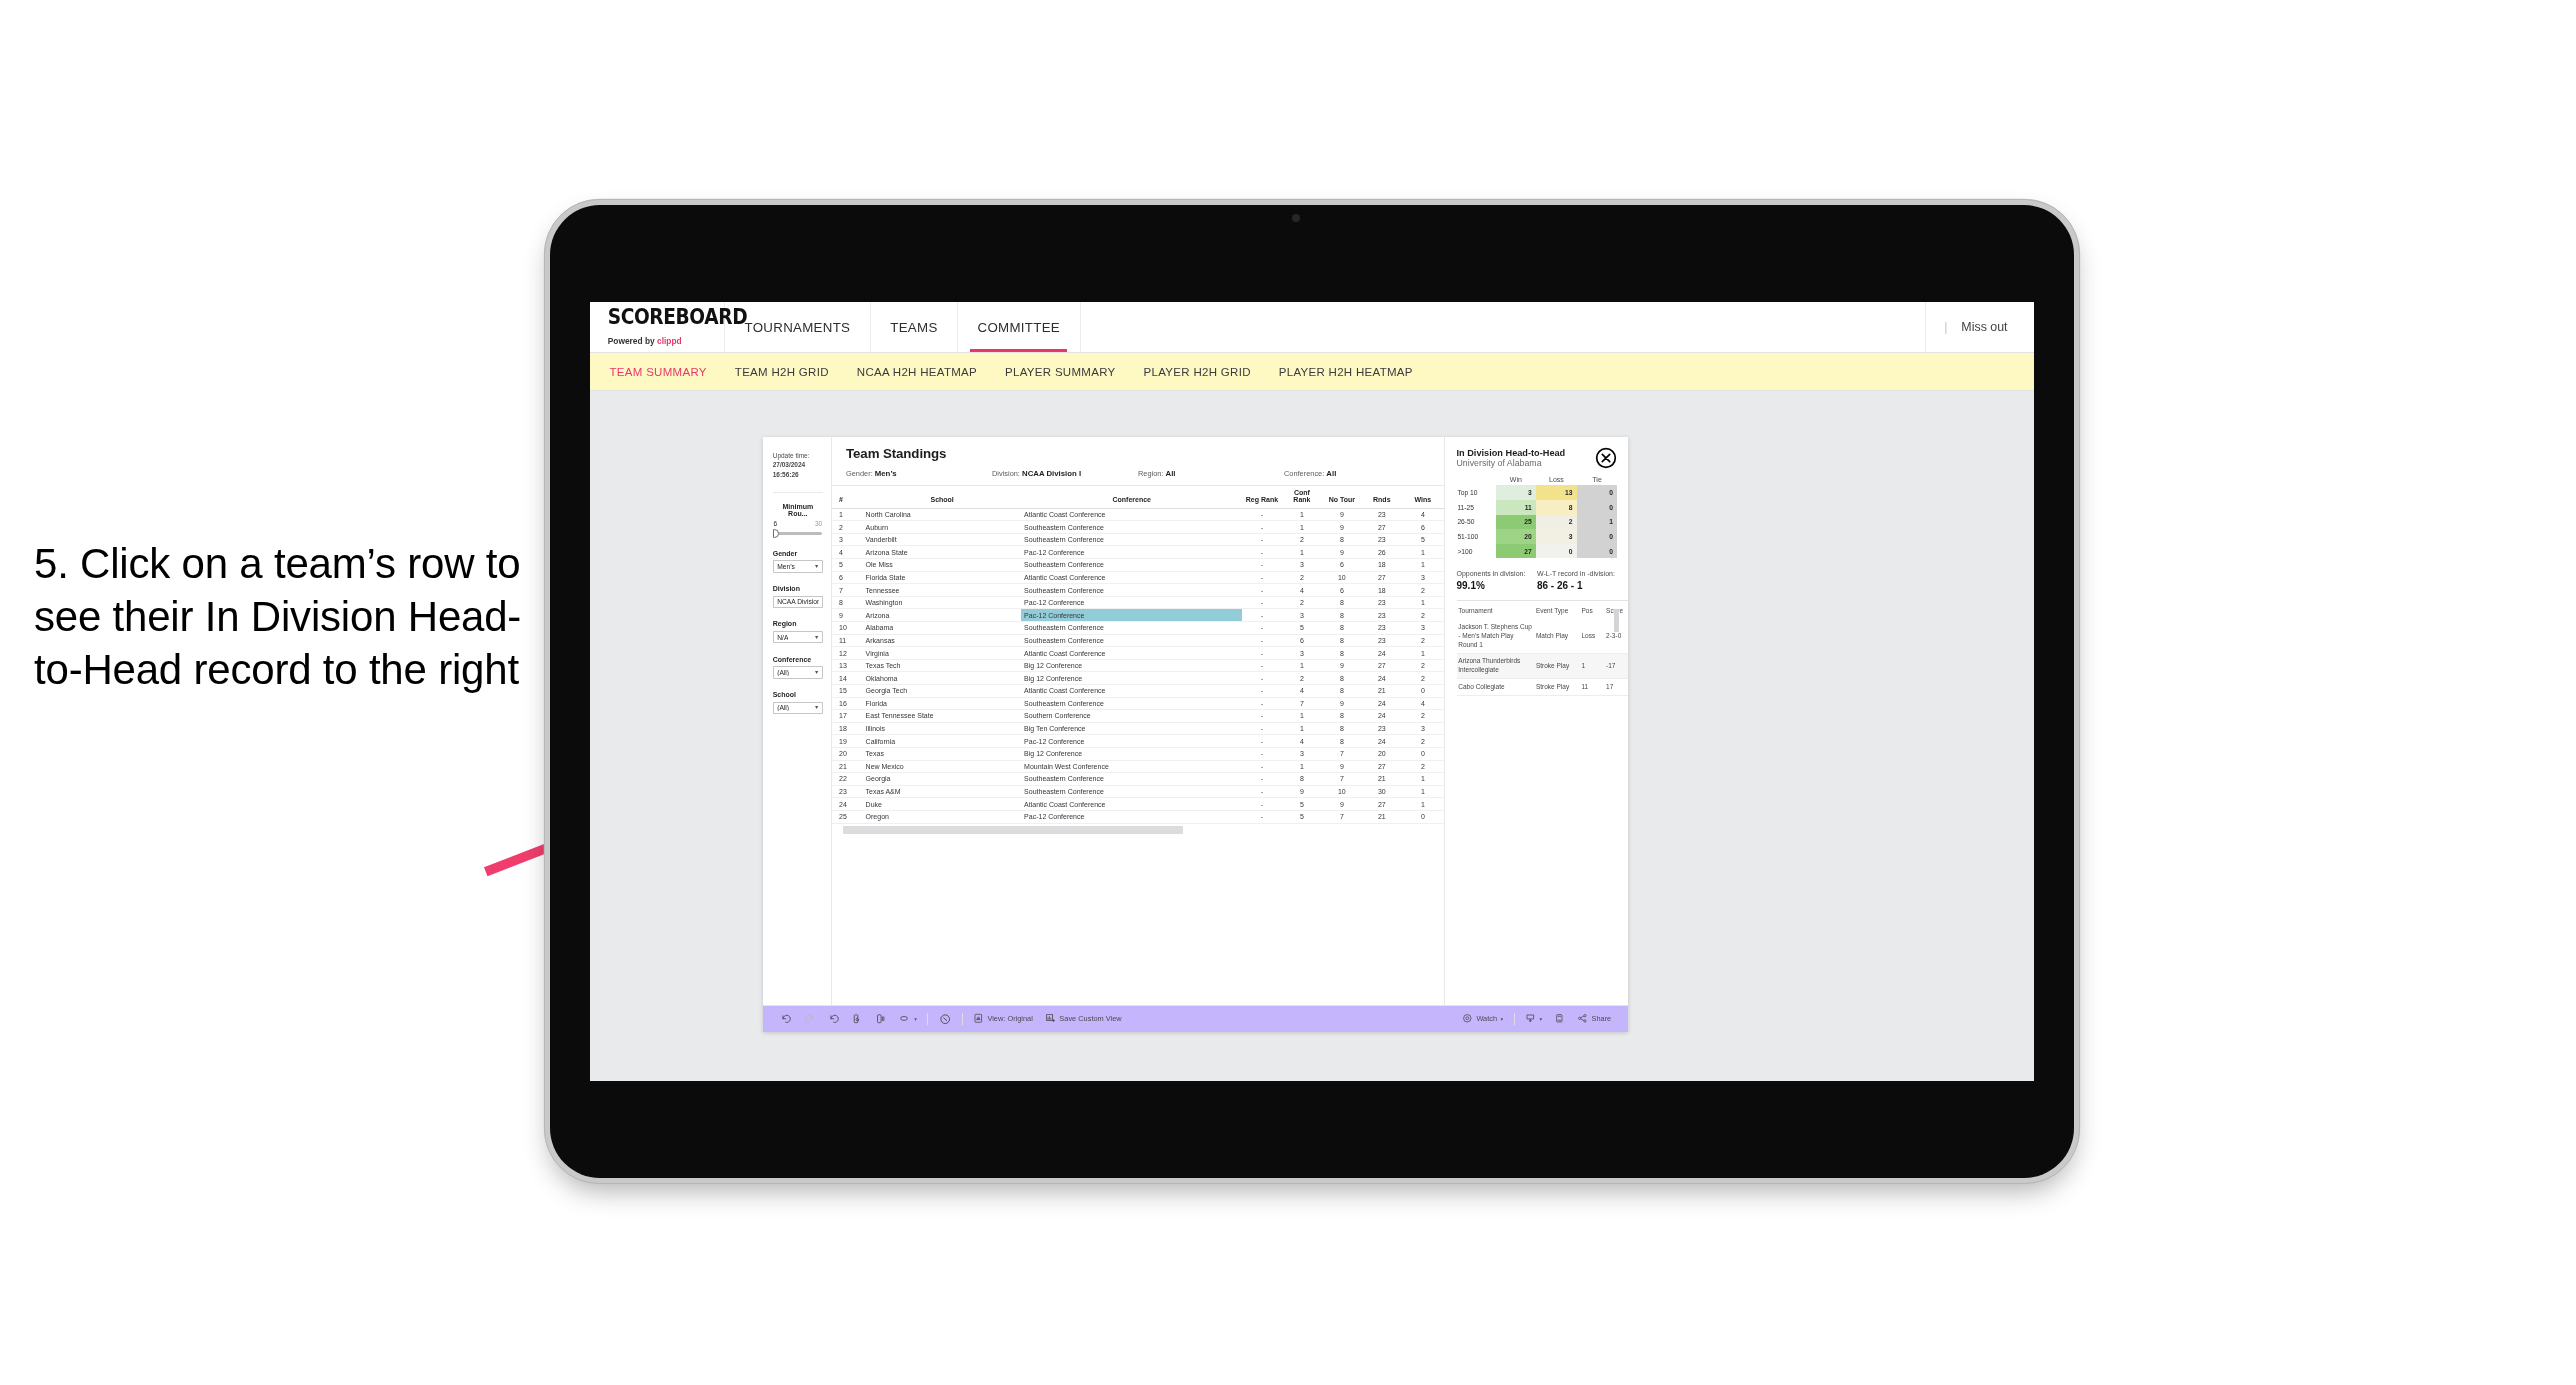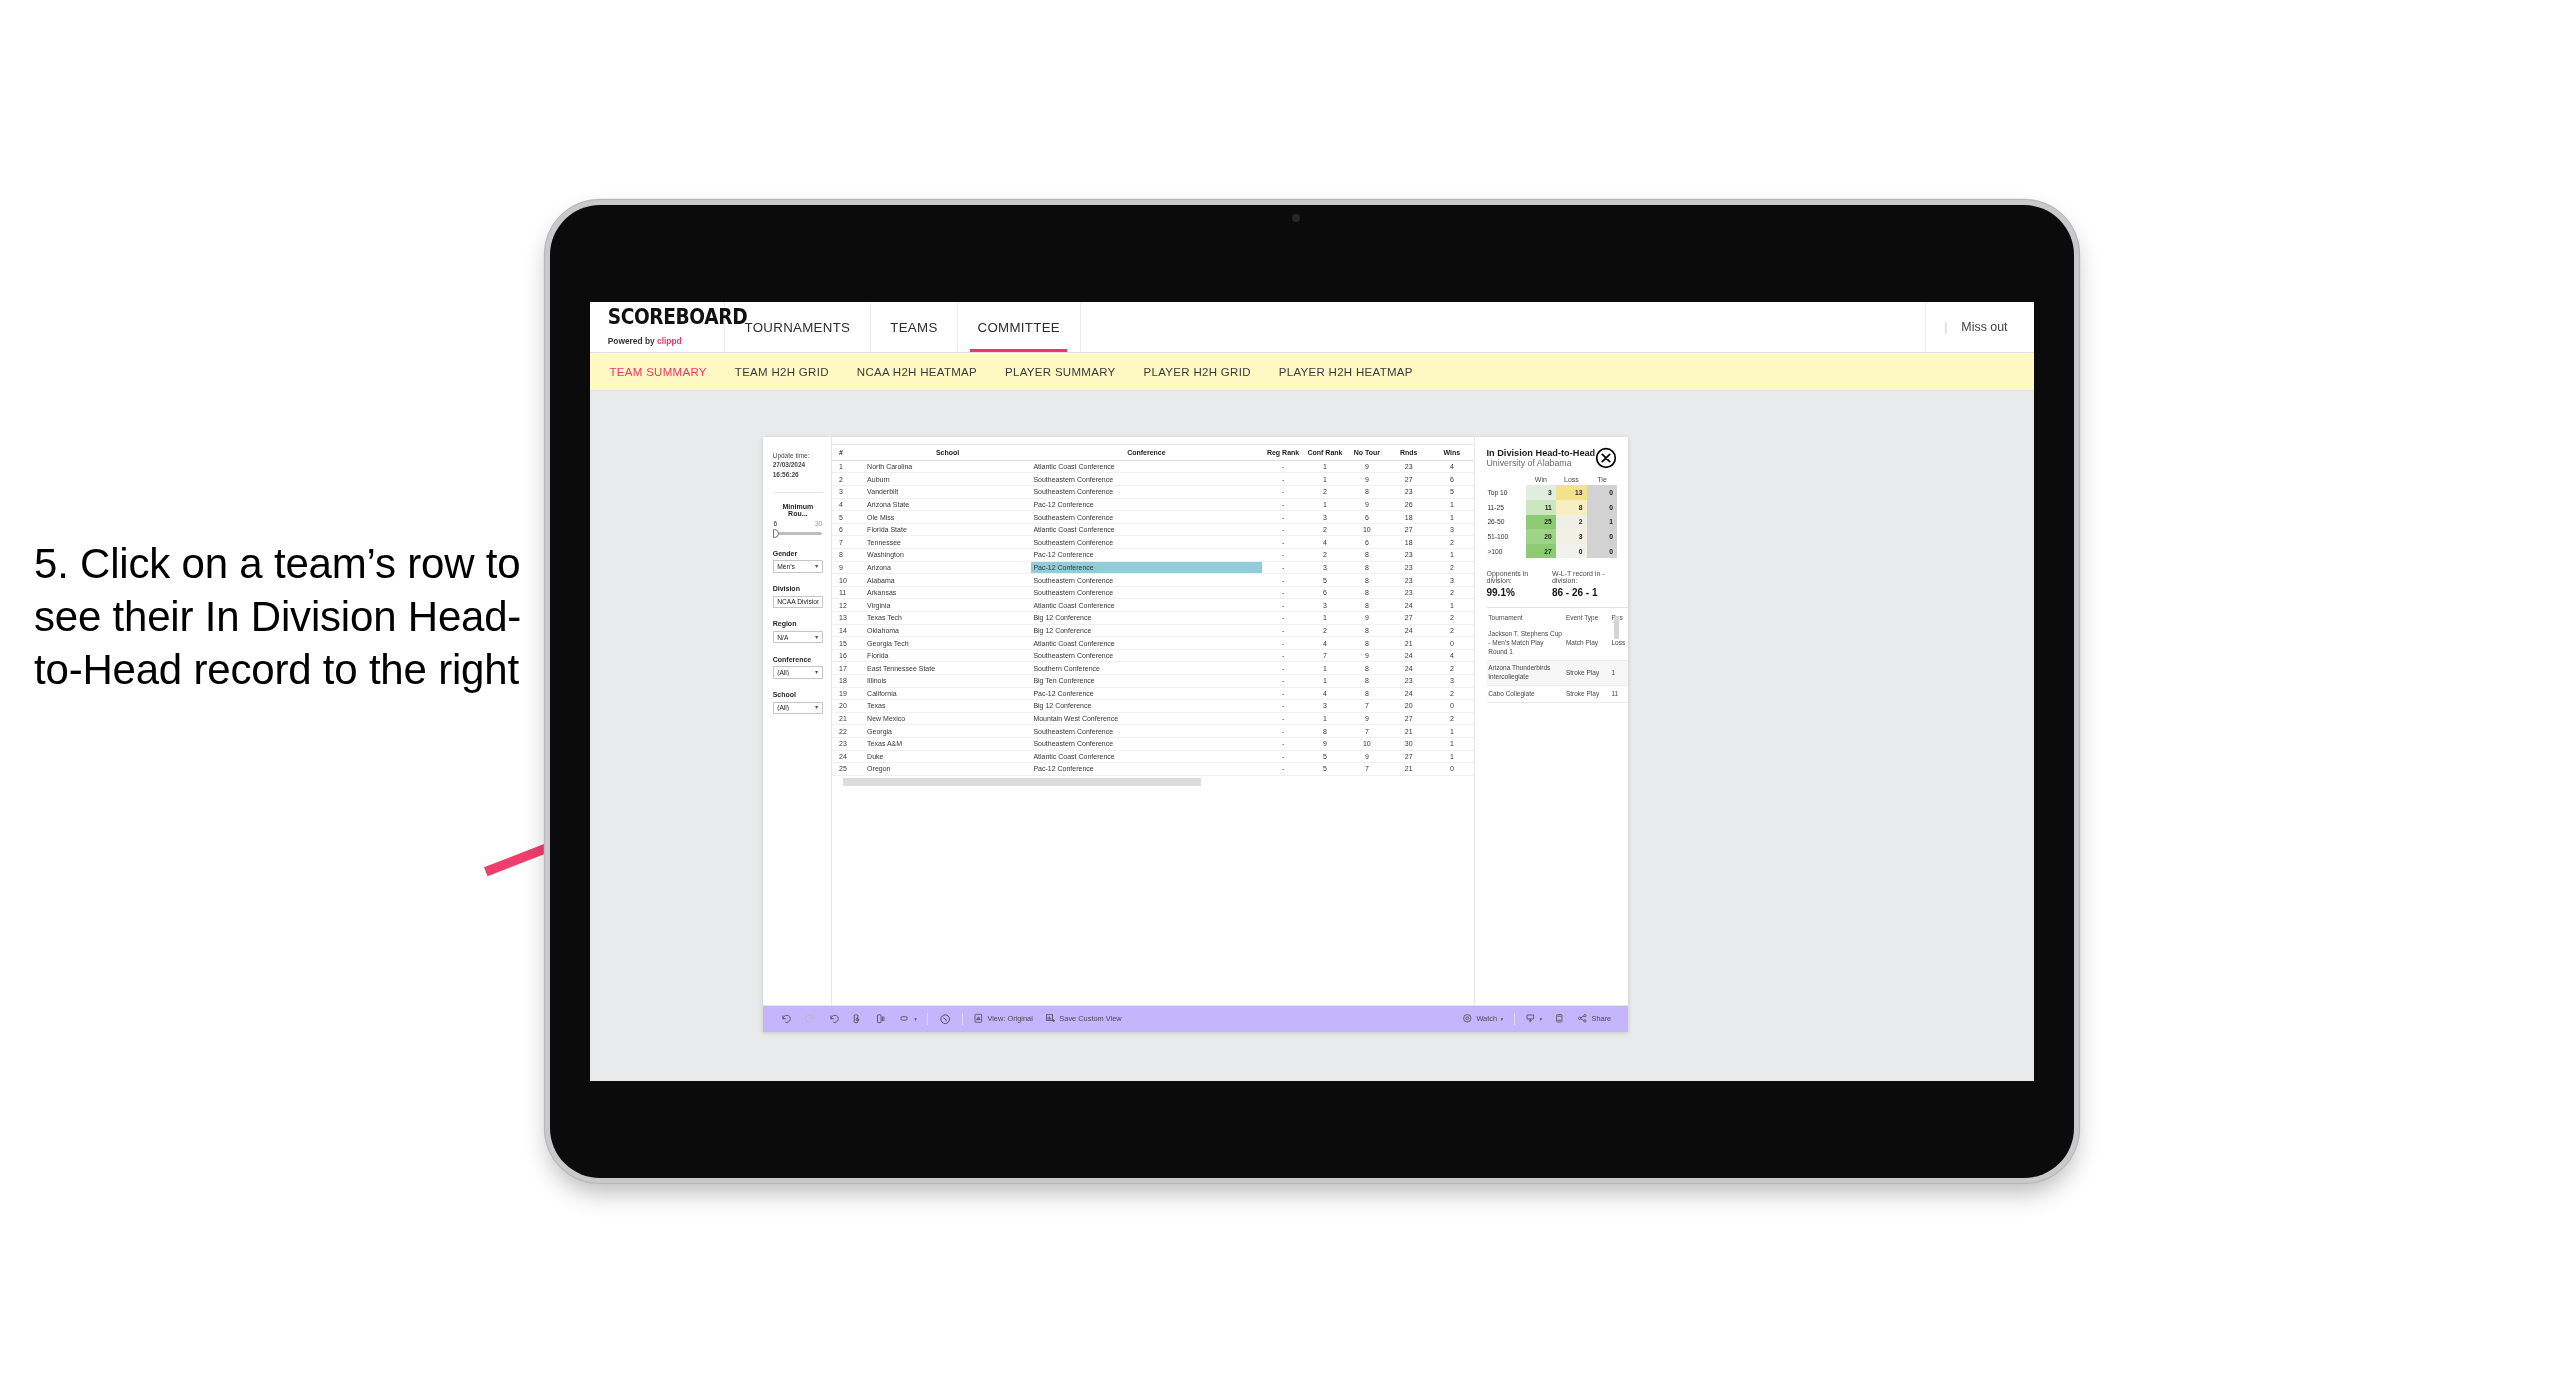--- a/index.html
+++ b/index.html
@@ -103,21 +103,21 @@
   .c-num{width:17.7px;text-align:left;padding-left:7px !important;}
   .c-school{width:135px;}
   .c-conf{width:190px;}
   .c-n{width:30px;text-align:center;}
   .c-nr{width:32px;text-align:center;}
   tr.hl td.conf-cell{background:#92ccd9;}
   #hscroll{height:8px;background:#fff;padding:2.7px 3.5px 0 10.6px;}
   #hscroll .bar{height:8px;width:57%;background:#dcdcde;border-radius:0.9px;}
 
   
-  #h2h{width:154px;box-sizing:border-box;border-left:0.9px solid #e8e8e8;
+  #h2h{width:184px;box-sizing:border-box;border-left:0.9px solid #e8e8e8;
        padding:10.6px 10.6px 0 11.5px;display:flex;flex-direction:column;position:relative;}
   #h2h h2{margin:0;font-size:9.2px;font-weight:700;color:#1d1d1f;}
   #h2h .sub{font-size:8.8px;color:#6a6a6c;margin-top:0.9px;}
   #closebtn{position:absolute;right:10.6px;top:9.7px;width:22px;height:22px;cursor:pointer;}
   table.h2h{border-collapse:collapse;width:100%;margin-top:6.2px;font-size:7px;
             table-layout:fixed;}
   table.h2h th{font-size:7px;font-weight:400;color:#4a4a4c;padding-bottom:2.7px;
                text-align:center;}
   table.h2h th.rh{width:37px;}
   table.h2h td{height:14.6px;font-size:6.7px;color:#1f1f20;padding:0 4.4px;
@@ -249,20 +249,41 @@
           <div class="fgroup">
             <div class="flabel">School</div>
             <div class="sel">
               <span class="cap">(All)</span>
               <span class="car">▼</span>
             </div>
           </div>
         </div>
 
         <div id="sheet">
+          <div id="sheethead">
+            <h1>Team Standings</h1>
+            <div id="crumbs">
+              <div class="c">
+                <span>Gender:</span>
+                <b>Men’s</b>
+              </div>
+              <div class="c">
+                <span>Division:</span>
+                <b>NCAA Division I</b>
+              </div>
+              <div class="c">
+                <span>Region:</span>
+                <b>All</b>
+              </div>
+              <div class="c">
+                <span>Conference:</span>
+                <b>All</b>
+              </div>
+            </div>
+          </div>
           <div id="tablearea">
             <table class="ts">
               <thead>
                 <tr>
                   <th class="c-num">#</th>
                   <th class="c-school">School</th>
                   <th class="c-conf">Conference</th>
                   <th class="c-n">Reg Rank</th>
                   <th class="c-n">Conf Rank</th>
                   <th class="c-n">No Tour</th>

